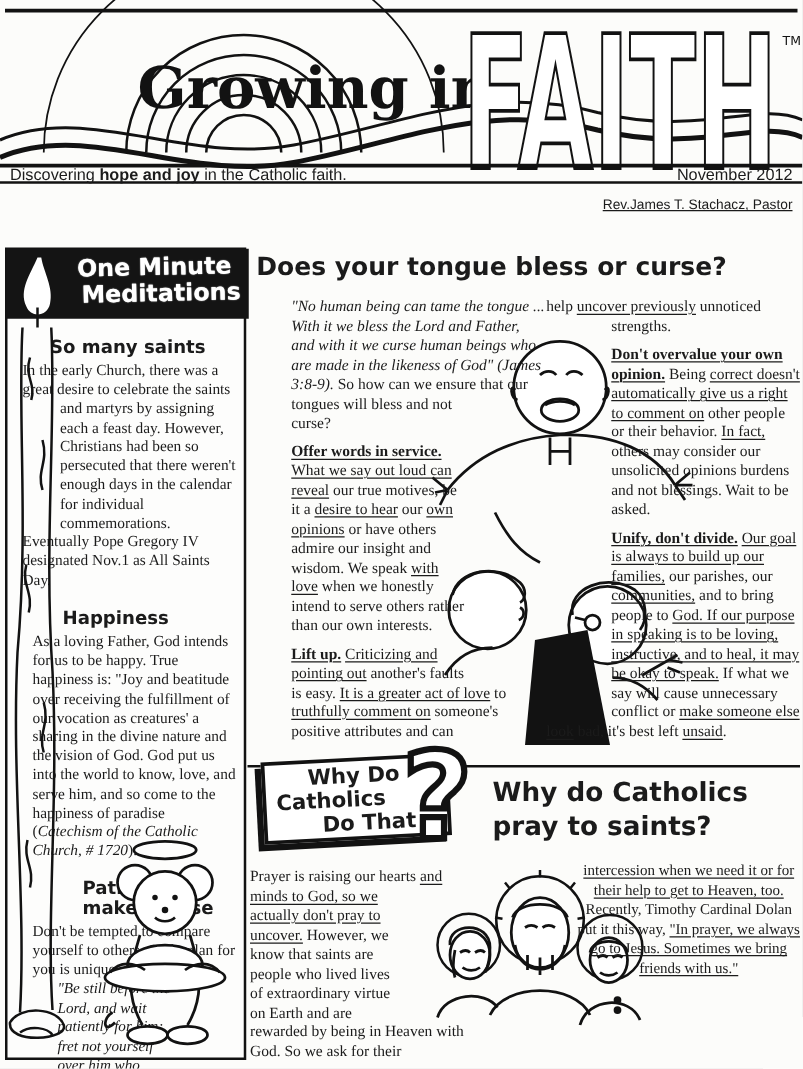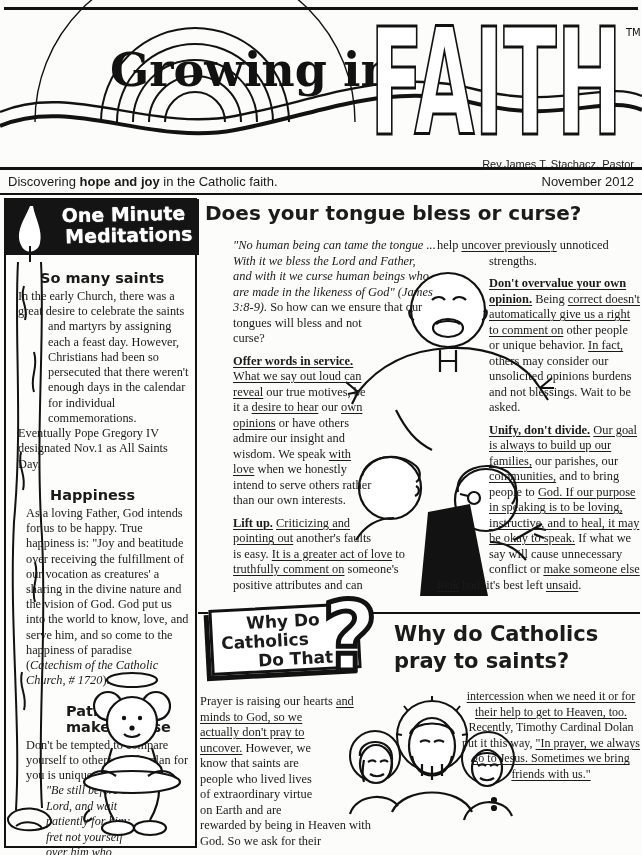--- a/index.html
+++ b/index.html
@@ -5,24 +5,24 @@
   html,body{margin:0;padding:0;background:#e8e8e6;}
   .page{position:relative;width:642px;height:855px;margin:0 auto;background:#fcfcfa;overflow:hidden;
         font-family:"Liberation Serif",serif;color:#1b1b1b;}
   .b{font-weight:bold;}
   .i{font-style:italic;}
   .u{text-decoration:underline;text-underline-offset:2px;text-decoration-thickness:1px;}
 
   
   .top-rule{position:absolute;left:4px;top:7px;width:634px;height:3px;background:#121212;}
   .masthead-svg{position:absolute;left:0;top:10px;width:642px;height:121px;}
-  .tagline-row{position:absolute;left:0;top:131px;width:642px;height:28px;box-sizing:border-box;
+  .tagline-row{position:absolute;left:0;top:131px;width:642px;height:16px;box-sizing:border-box;
                border-top:3px solid #121212;border-bottom:2px solid #121212;
                display:flex;justify-content:space-between;align-items:center;padding:0 8px;
-               font-family:"Liberation Sans",sans-serif;font-size:13px;margin-top:36px;}
+               font-family:"Liberation Sans",sans-serif;font-size:13px;}
   .parish-block{position:absolute;right:8px;top:157px;text-align:right;font-family:"Liberation Sans",sans-serif;}
   .parish-name{font-size:16px;font-weight:bold;line-height:1.15;}
   .pastor{font-size:11px;line-height:1.3;text-decoration:underline;}
 
   
   .meditations{position:absolute;left:4px;top:198px;width:193px;height:650px;border:2px solid #121212;
                box-sizing:border-box;background:#fdfdfc;}
   .banner{position:absolute;left:-1px;top:-1px;width:194px;height:56px;background:#141414;z-index:1;}
   .banner-text{position:absolute;right:3px;top:4px;z-index:2;color:#fff;text-align:center;
                font-family:"DejaVu Sans",sans-serif;font-weight:bold;font-size:19px;line-height:1.12;
@@ -196,21 +196,21 @@
   </svg>
 
   <div class="col col1">
     <p><span class="sp sp-c1"></span><span><span class="i">"No human being can tame the tongue ... With it we bless the Lord and Father, and with it we curse human beings who are made in the likeness of God" (James 3:8-9).</span><span> So how can we ensure that our tongues will bless and not curse?</span></span></p>
     <p><span class="b u">Offer words in service.</span><span> </span><span class="u">What we say out loud can reveal</span><span> our true motives, be it a </span><span class="u">desire to hear</span><span> our </span><span class="u">own opinions</span><span> or have others admire our insight and wisdom. We speak </span><span class="u">with love</span><span> when we honestly intend to serve others rather than our own interests.</span></p>
     <p><span class="b u">Lift up.</span><span> </span><span class="u">Criticizing and pointing out</span><span> another's faults is easy. </span><span class="u">It is a greater act of love</span><span> to </span><span class="u">truthfully comment on</span><span> someone's positive attributes and can</span></p>
   </div>
 
   <div class="col col2">
     <p><span class="sp sp-c2"></span><span><span>help </span><span class="u">uncover previously</span><span> unnoticed strengths.</span></span></p>
-    <p><span class="b u">Don't overvalue your own opinion.</span><span> Being </span><span class="u">correct doesn't automatically give us a right to comment on</span><span> other people or unique behavior. </span><span class="u">In fact,</span><span> others may consider our unsolicited opinions burdens and not blessings. Wait to be asked.</span></p>
+    <p><span class="b u">Don't overvalue your own opinion.</span><span> Being </span><span class="u">correct doesn't automatically give us a right to comment on</span><span> other people or their behavior. </span><span class="u">In fact,</span><span> others may consider our unsolicited opinions burdens and not blessings. Wait to be asked.</span></p>
     <p><span class="b u">Unify, don't divide.</span><span> </span><span class="u">Our goal is always to build up our families,</span><span> our parishes, our </span><span class="u">communities,</span><span> and to bring people to </span><span class="u">God. If our purpose in speaking is to be loving, instructive, and to heal, it may be okay to speak.</span><span> If what we say will cause unnecessary conflict or </span><span class="u">make someone else look</span><span> bad, it's best left </span><span class="u">unsaid</span><span>.</span></p>
   </div>
 
   <div class="divider"></div>
 
   <div class="badge-wrap">
     <div class="badge">
       <div class="bl1">Why Do</div>
       <div class="bl2">Catholics</div>
       <div class="bl3">Do That</div>

